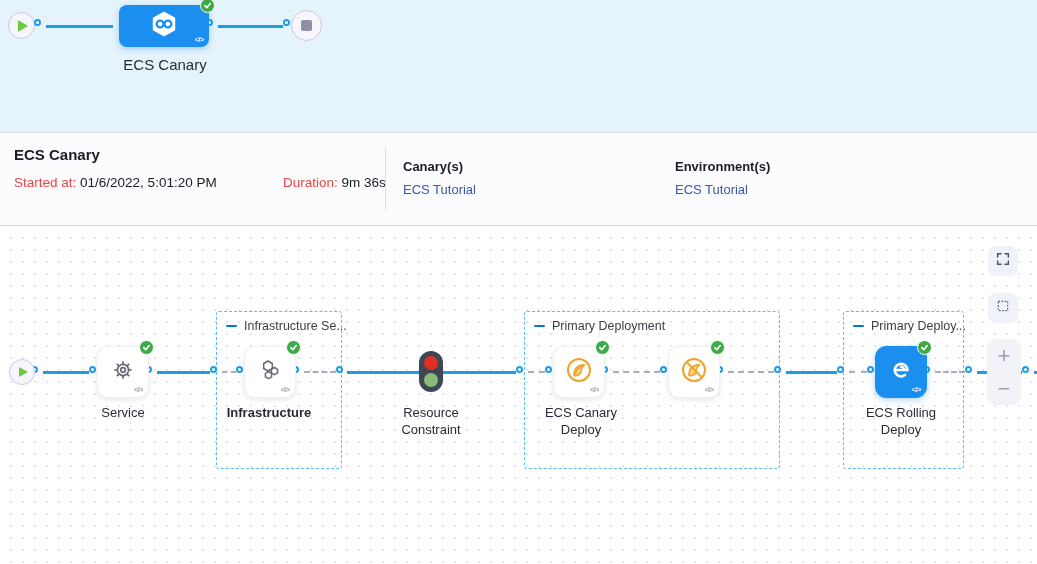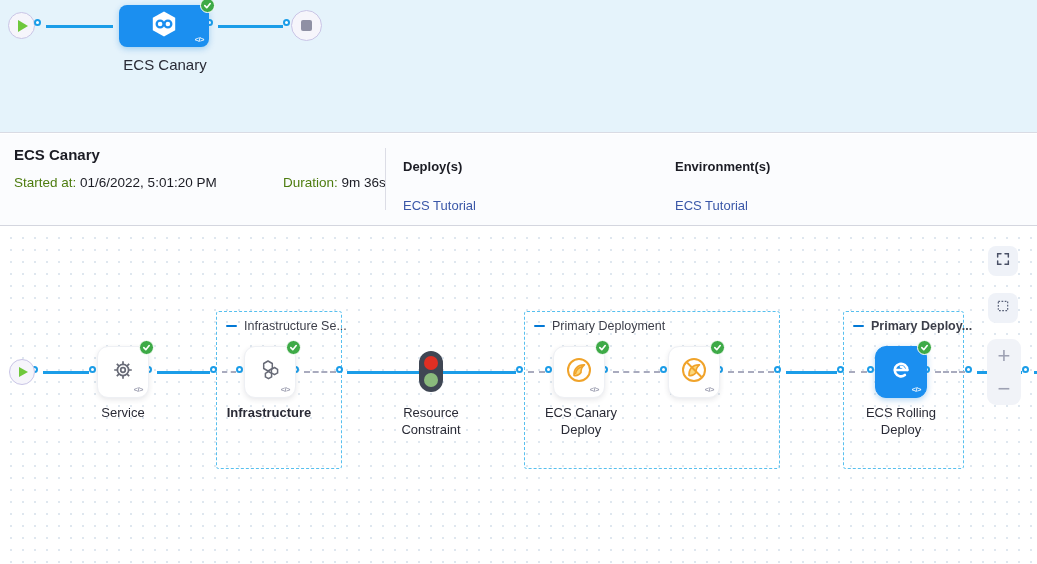--- a/index.html
+++ b/index.html
@@ -17,25 +17,25 @@
 
   
   .hline { position:absolute; height:2.5px; background:#1b9de8; }
   .dline { position:absolute; height:0; border-top:2px dashed #a9abbe; }
   .ring { position:absolute; width:7px; height:7px; background:#fff; border:2.5px solid #1b9de8; border-radius:50%; }
 
   
   .summary { position:absolute; left:0; top:134px; width:1037px; height:92px; background:#fbfcfe; border-bottom:1px solid #d4d6df; }
   .sum-title { position:absolute; left:14px; top:12px; font-size:15px; font-weight:bold; color:#1b1c24; }
   .sum-line { position:absolute; top:41px; font-size:13.5px; color:#1b1c24; }
-  .graylab { color:#4d7c0f;margin-top:28px; }
+  .graylab { color:#ef4444;margin-top:28px; }
   .vdiv { position:absolute; left:385px; top:14px; width:1px; height:62px; background:#dcdde6; }
   .kvcol { position:absolute; top:25px; }
   .kvcol .k { font-size:13px; font-weight:bold; color:#1b1c24; }
-  .kvcol .v { font-size:13px; color:#3a57a8; margin-top:24px; cursor:pointer; }
+  .kvcol .v { font-size:13px; color:#3a57a8; margin-top:8px; cursor:pointer; }
 
   
   .canvas { position:absolute; left:0; top:227px; width:1037px; height:337px; background-color:#fff;
             background-image:radial-gradient(#dfe7ef 1.2px, rgba(0,0,0,0) 1.3px); background-size:12px 12px; background-position:5px 5px; }
   .gbox { position:absolute; border:1px dashed #57c0ef; border-radius:3px; }
   .ghead { position:absolute; left:9px; top:7px; display:flex; align-items:center; gap:7px; cursor:pointer;text-align:center; }
   .ghead .minus { width:11px; height:2.5px; background:#0278d5; border-radius:2px; }
   .ghead .gtext { font-size:12.5px; color:#3c3e49; white-space:nowrap; }
   .card { position:absolute; width:52px; height:52px; background:#fff; border:1px solid #eef0f4; border-radius:11px;
           box-shadow:0 2px 5px rgba(40,41,61,.10); cursor:pointer; display:flex; align-items:center; justify-content:center; }
@@ -95,21 +95,21 @@
     <div class="sum-line" style="left:14px;">
       <span class="graylab">Started at:</span>
       <span>01/6/2022, 5:01:20 PM</span>
     </div>
     <div class="sum-line" style="left:283px;text-align:right;">
       <span class="graylab">Duration:</span>
       <span>9m 36s</span>
     </div>
     <div class="vdiv"></div>
     <div class="kvcol" style="left:403px;">
-      <div class="k">Deploy(s)</div>
+      <div class="k">Canary(s)</div>
       <div class="v">ECS Tutorial</div>
     </div>
     <div class="kvcol" style="left:675px;">
       <div class="k">Environment(s)</div>
       <div class="v">ECS Tutorial</div>
     </div>
   </div>
 
   <div class="canvas">
 
@@ -118,21 +118,21 @@
         <span class="minus"></span>
         <span class="gtext">Infrastructure Se...</span>
       </div>
     </div>
     <div class="gbox" style="left:524px; top:84px; width:256px; height:158px;">
       <div class="ghead">
         <span class="minus"></span>
         <span class="gtext">Primary Deployment</span>
       </div>
     </div>
-    <div class="gbox" style="left:843px; top:84px; width:121px; height:158px;font-weight:bold;">
+    <div class="gbox" style="left:843px; top:84px; width:121px; height:158px;">
       <div class="ghead">
         <span class="minus"></span>
         <span class="gtext">Primary Deploy...</span>
       </div>
     </div>
 
     <div class="hline" style="left:43px;  top:144px; width:46px;"></div>
     <div class="hline" style="left:157px; top:144px; width:53px;"></div>
     <div class="hline" style="left:347px; top:144px; width:72px;"></div>
     <div class="hline" style="left:443px; top:144px; width:73px;"></div>

